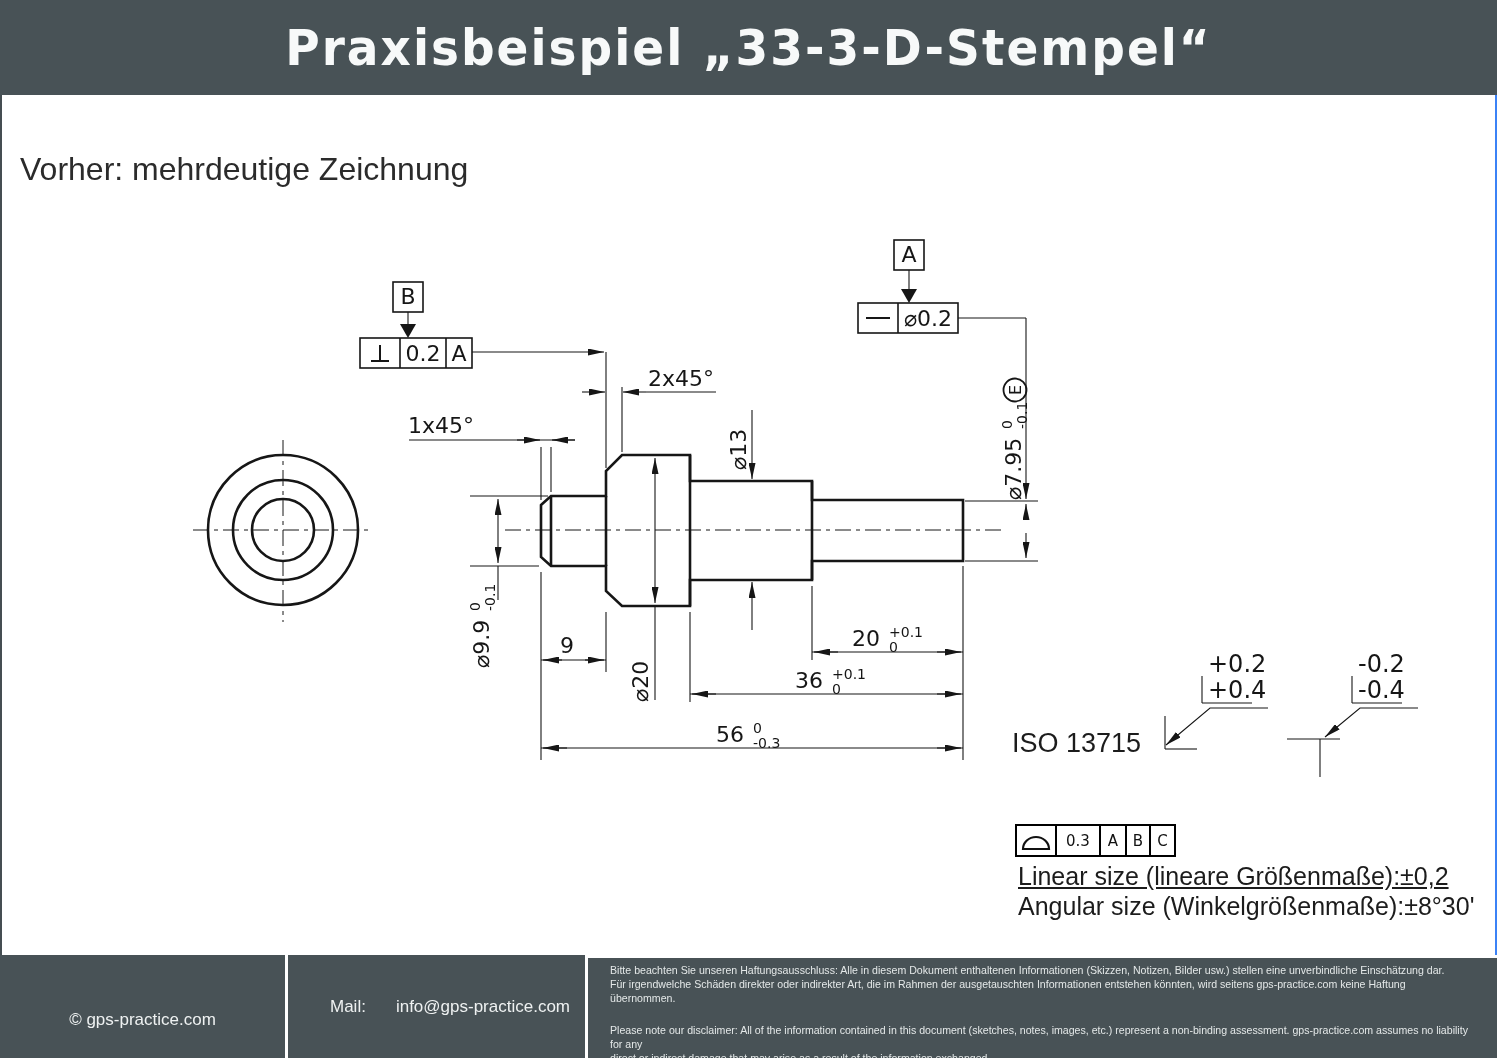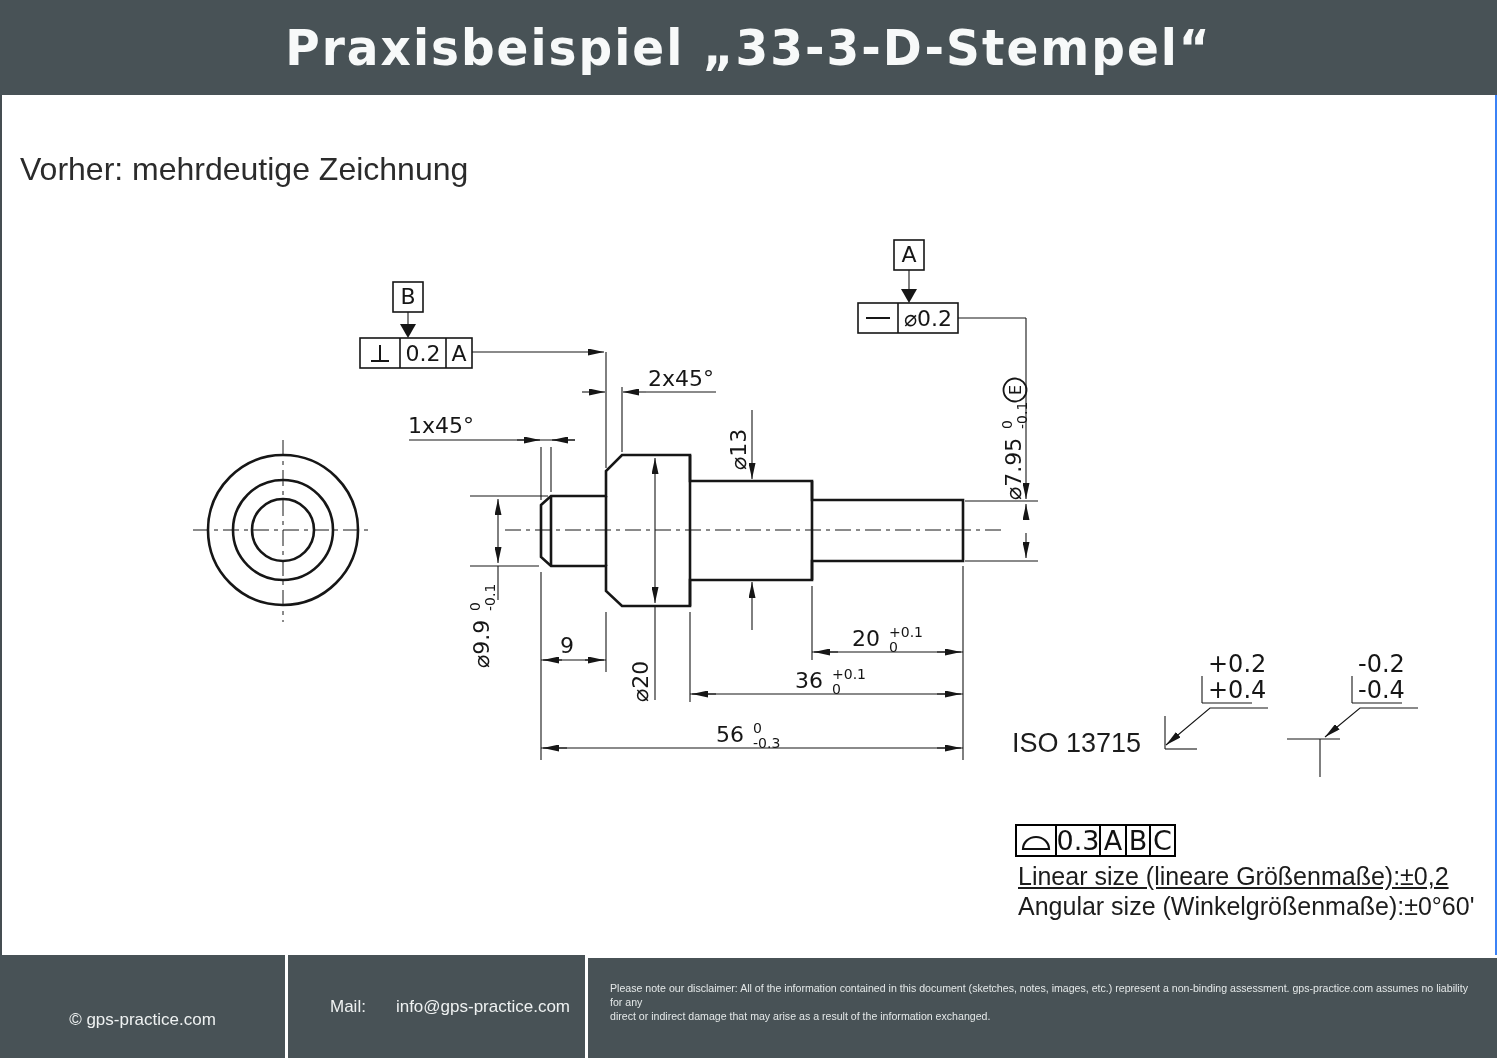--- a/index.html
+++ b/index.html
@@ -16,21 +16,21 @@
   .subtitle{position:absolute;left:18px;top:56px;font-size:32px;color:#2b2b2b;}
   .drawing-svg{position:absolute;left:0;top:0;width:1497px;height:1058px;}
   svg text{font-family:"DejaVu Sans",sans-serif;fill:#161616;}
   .note{position:absolute;color:#1c1c1c;text-align:right;}
   .note-iso{left:1010px;top:633px;font-size:27px;}
   .note-allg{left:1016px;top:690px;font-size:26px;}
   .note-lin{left:1016px;top:767px;font-size:25px;text-decoration:underline;}
   .note-ang{left:1016px;top:797px;font-size:25px;}
   .fcf{position:absolute;left:1013px;top:729px;display:flex;}
   .fcf .cell{border:2px solid #000;margin-left:-2px;height:29px;display:flex;
-             align-items:center;justify-content:center;font-size:27px;
+             align-items:center;justify-content:center;font-size:15px;
              font-family:"DejaVu Sans",sans-serif;color:#111;}
   .fcf .cell:first-child{margin-left:0;}
   .c-sym{width:38px;} .c-tol{width:42px;} .c-a{width:24px;} .c-b{width:22px;} .c-c{width:23px;}
   
   .footer{position:absolute;left:0;top:955px;width:1497px;height:103px;background:#485256;color:#eef1f1;}
   .f-div{position:absolute;top:0;width:3px;height:103px;background:#ffffff;}
   .f-topline{position:absolute;left:585px;top:0;width:912px;height:3px;background:#ffffff;}
   .f-copy{position:absolute;left:0;top:0;width:285px;height:129px;display:flex;
           align-items:center;justify-content:center;font-size:17px;}
   .f-mail{position:absolute;left:285px;top:0;width:300px;height:103px;display:flex;
@@ -262,31 +262,33 @@
           <path d="M4,22 A13,12 0 0 1 30,22 Z" fill="none" stroke="#111" stroke-width="2.2"></path>
         </svg>
       </div>
       <div class="cell c-tol">0.3</div>
       <div class="cell c-a">A</div>
       <div class="cell c-b">B</div>
       <div class="cell c-c">C</div>
     </div>
 
     <div class="note note-lin">Linear size (lineare Größenmaße):±0,2</div>
-    <div class="note note-ang">Angular size (Winkelgrößenmaße):±0°60'</div>
+    <div class="note note-ang">Angular size (Winkelgrößenmaße):±8°30'</div>
   </div>
 
   <div class="footer">
     <div class="f-copy">© gps-practice.com</div>
     <div class="f-mail">
       <span>Mail:</span>
       <span>info@gps-practice.com</span>
     </div>
     <div class="f-disc">
       <div class="block-de">
+        <div>Bitte beachten Sie unseren Haftungsausschluss: Alle in diesem Dokument enthaltenen Informationen (Skizzen, Notizen, Bilder usw.) stellen eine unverbindliche Einschätzung dar.</div>
+        <div>Für irgendwelche Schäden direkter oder indirekter Art, die im Rahmen der ausgetauschten Informationen entstehen könnten, wird seitens gps-practice.com keine Haftung übernommen.</div>
       </div>
       <div class="block-en">
         <div>Please note our disclaimer: All of the information contained in this document (sketches, notes, images, etc.) represent a non-binding assessment. gps-practice.com assumes no liability for any</div>
         <div>direct or indirect damage that may arise as a result of the information exchanged.</div>
       </div>
     </div>
     <div class="f-div" style="left:285px;"></div>
     <div class="f-div" style="left:585px;"></div>
     <div class="f-topline"></div>
   </div>

